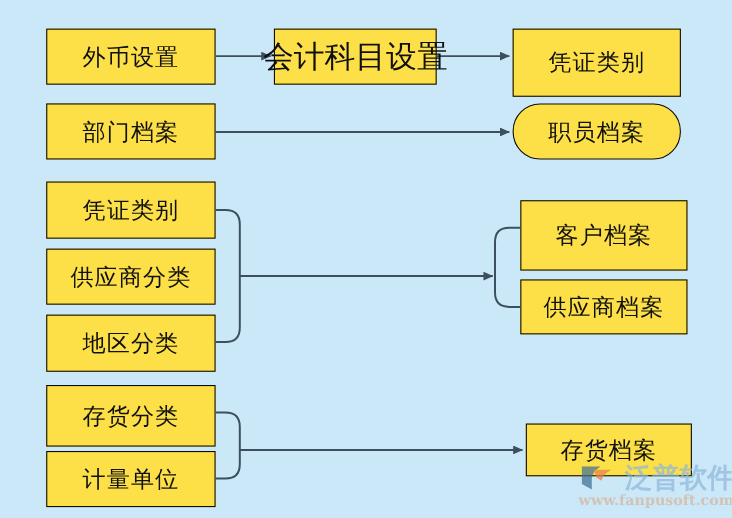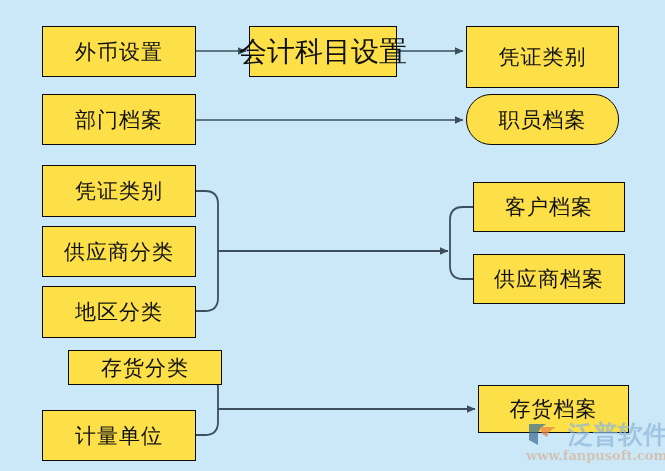--- a/index.html
+++ b/index.html
@@ -129,25 +129,25 @@
   <div class="node" style="left:42px; top:94px; width:154px; height:51px;">部门档案</div>
 
   <div class="node" style="left:466px; top:94px; width:153px; height:51px;border-radius:25px;">职员档案</div>
 
   <div class="node" style="left:42px; top:165px; width:154px; height:52px;">凭证类别</div>
 
   <div class="node" style="left:42px; top:226px; width:154px; height:51px;">供应商分类</div>
 
   <div class="node" style="left:42px; top:286px; width:154px; height:52px;">地区分类</div>
 
-  <div class="node" style="left:473px; top:182px; width:152px; height:50px;">客户档案</div>
+  <div class="node" style="left:473px; top:182px; width:152px; height:64px;">客户档案</div>
 
   <div class="node" style="left:473px; top:254px; width:152px; height:50px;">供应商档案</div>
 
-  <div class="node" style="left:42px; top:350px; width:154px; height:35px;margin-left:26px;">存货分类</div>
+  <div class="node" style="left:42px; top:350px; width:154px; height:56px;">存货分类</div>
 
   <div class="node" style="left:42px; top:410px; width:154px; height:51px;">计量单位</div>
 
   <div class="node" style="left:478px; top:385px; width:151px; height:48px;">存货档案</div>
 
   <div class="watermark">
     <svg class="wm-mark" viewBox="0 0 36 28">
       <path d="M3,4 L20,4 Q12,9 12,15 L12,25 L3,20 Z" fill="#3e6f95"></path>
       <path d="M14,7 L30,7 Q22,11 21,17 L16,14 Z" fill="#e8804a"></path>
     </svg>

